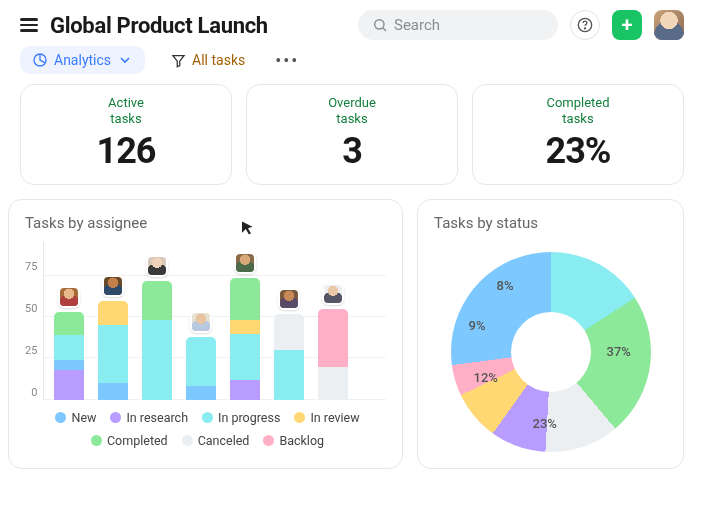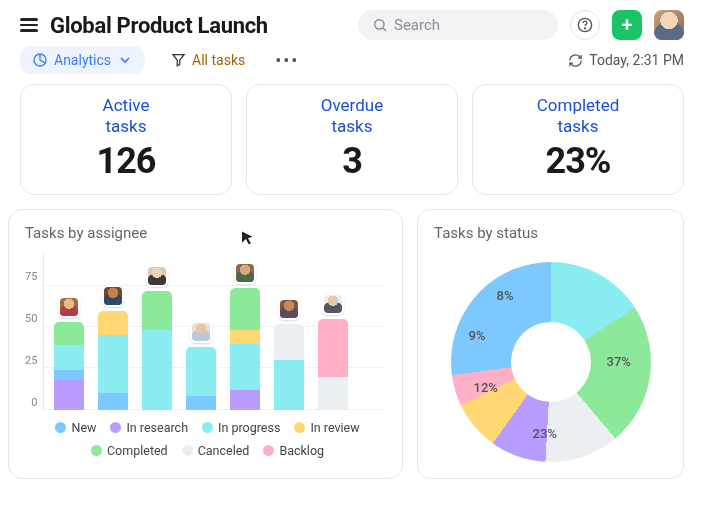--- a/index.html
+++ b/index.html
@@ -46,41 +46,41 @@
     content:""; position:absolute; inset:0;
     background: radial-gradient(circle at 50% 35%, #f2d6b8 35%, transparent 36%),
                 radial-gradient(circle at 50% 85%, #5a6b8a 50%, transparent 51%);
   }
 
   .subbar {
     display:flex; align-items:center; gap:14px; padding:0 20px 10px 20px;
     font-size:14px;
   }
   .pill {
-    display:flex; align-items:flex-start; gap:6px;
+    display:flex; align-items:flex-end; gap:6px;
     padding:6px 12px; border-radius:10px; cursor:pointer;
   }
   .pill.analytics {
     background:#eef3ff; color:#3a7bff;
   }
   .pill.analytics svg { width:16px;height:16px; }
   .pill.filter { color:#a16207; }
   .pill.filter svg{width:15px;height:15px;}
   .dots { color:#555; font-size:18px; letter-spacing:2px; cursor:pointer; padding:0 4px;}
   .refresh { display:flex; align-items:center; gap:6px; color:#555; font-size:14px;}
   .refresh svg{width:15px;height:15px;}
 
   .stats-row {
     display:flex; gap:14px; padding:0 20px 14px 20px;
   }
   .stat-card {
     flex:1; border:1px solid #e6e7ea; border-radius:14px;
     padding:10px 10px 12px 10px; text-align:center;
   }
-  .stat-label { font-size:17px; color:#1d4ed8; line-height:1.25; min-height:32px; display:flex; align-items:center; justify-content:center;}
+  .stat-label { font-size:13px; color:#15803d; line-height:1.25; min-height:32px; display:flex; align-items:center; justify-content:center;}
   .stat-value { font-size:36px; font-weight:700; margin-top:2px; letter-spacing:-1px;}
 
   .charts-row {
     display:flex; gap:14px; padding:0 20px 20px 8px;
   }
   .chart-card {
     border:1px solid #e6e7ea; border-radius:14px; padding:14px 16px 10px 16px;
   }
   .card-a { flex: 1.55; position:relative;}
   .card-b { flex: 1; }
@@ -177,29 +177,20 @@
       </svg>
   </div>
   <div class="pill filter">
     <svg viewBox="0 0 24 24" fill="none" stroke="#333" stroke-width="2">
         <polygon points="3 4 21 4 14 13 14 20 10 22 10 13 3 4"></polygon>
       </svg>
     <span>All tasks</span>
   </div>
   <div class="dots">•••</div>
   <div class="flex-spacer"></div>
-  <div class="refresh">
-    <svg viewBox="0 0 24 24" fill="none" stroke="#555" stroke-width="2">
-        <path d="M3 12a9 9 0 0115-6.7L21 8"></path>
-        <path d="M21 3v5h-5"></path>
-        <path d="M21 12a9 9 0 01-15 6.7L3 16"></path>
-        <path d="M3 21v-5h5"></path>
-      </svg>
-    <span>Today, 2:31 PM</span>
-  </div>
 </div>
 
 <div class="stats-row" id="stats-row">
     <div class="stat-card">
       <div class="stat-label" style="white-space: pre-line;">Active
 tasks</div>
       <div class="stat-value">126</div>
     </div>
     <div class="stat-card">
       <div class="stat-label" style="white-space: pre-line;">Overdue

